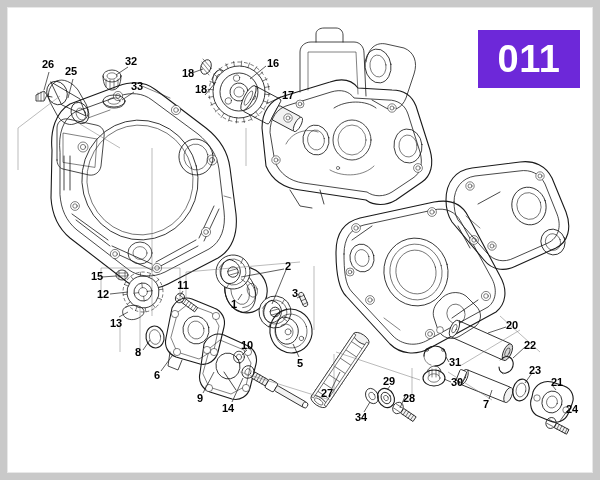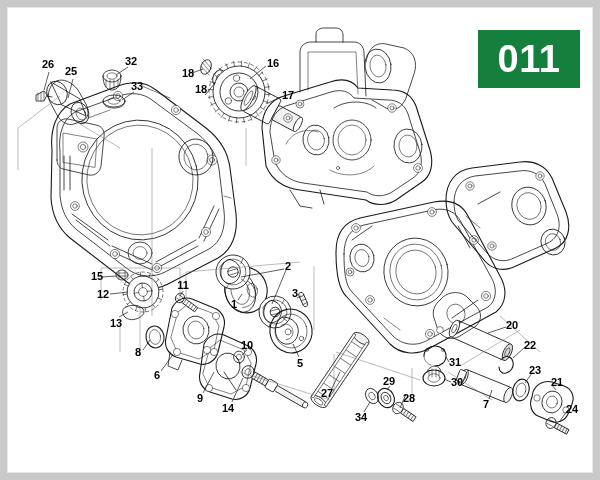--- a/index.html
+++ b/index.html
@@ -596,21 +596,21 @@
         <path class="leader" d="M451,382 L444,379"></path>
         <path class="leader" d="M506,327 L488,333"></path>
         <path class="leader" d="M525,347 L513,358"></path>
         <path class="leader" d="M489,399 L492,390"></path>
         <path class="leader" d="M532,373 L525,383"></path>
         <path class="leader" d="M552,385 L556,390"></path>
         <path class="leader" d="M567,411 L560,421"></path>
       </g>
     </svg>
 
-    <div id="badge" style="left: 478px; top: 30px; width: 102px; height: 58px; background: #15803d; color: rgb(255, 255, 255); font-size: 38px;">
+    <div id="badge" style="left: 478px; top: 30px; width: 102px; height: 58px; background: #6d28d9; color: rgb(255, 255, 255); font-size: 38px;">
       <span>011</span>
     </div>
 
     <div id="callout-layer">
         <div class="callout" style="left: 48px; top: 64px;">26</div>
         <div class="callout" style="left: 71px; top: 71px;">25</div>
         <div class="callout" style="left: 131px; top: 61px;">32</div>
         <div class="callout" style="left: 137px; top: 86px;">33</div>
         <div class="callout" style="left: 188px; top: 73px;">18</div>
         <div class="callout" style="left: 201px; top: 89px;">18</div>

